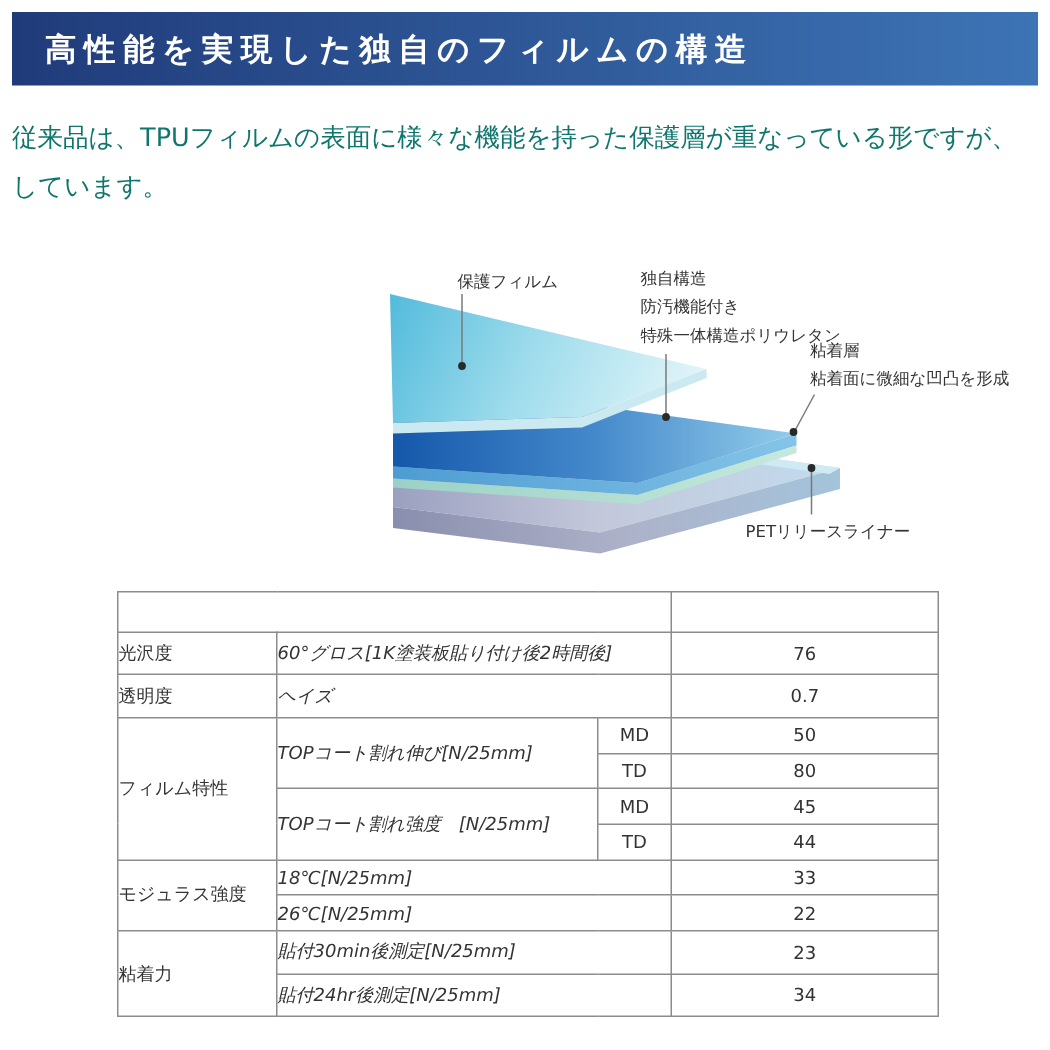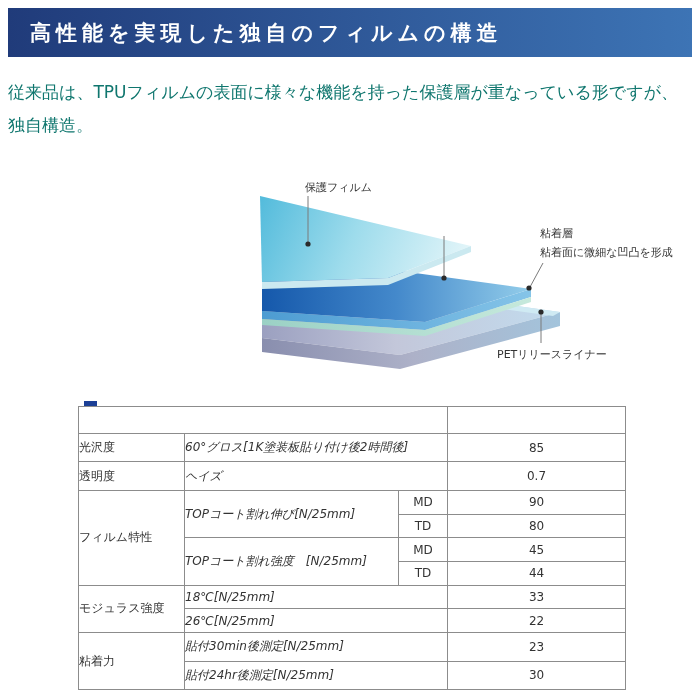--- a/index.html
+++ b/index.html
@@ -26,21 +26,21 @@
   .lbl-structure{left:177px;top:6px;}
   .lbl-adhesive{left:290px;top:54px;}
   .lbl-pet{left:247px;top:175px;}
 
   
   .section-heading{position:absolute;left:84px;top:375px;display:flex;align-items:center;gap:7px;}
   .section-bullet{width:13px;height:13px;background:#1c3f96;display:inline-block;}
   .section-title{font-size:18px;font-weight:bold;color:#1c3f96;letter-spacing:1px;margin-top:40px;}
 
   
-  .table-wrap{position:absolute;left:78px;top:406px;}
+  .table-wrap{position:absolute;left:78px;top:394px;}
   table.props{border-collapse:collapse;table-layout:fixed;width:547px;height:284px;
               font-size:12px;color:#333;}
   table.props td,table.props th{border:1px solid #8c8c8c;padding:0;vertical-align:middle;
               font-weight:normal;background:#fff;overflow:hidden;}
   tr.hdr{height:27px;}
   td.diag{background-image:linear-gradient(to top right,
             transparent calc(50% - 0.6px),#9a9a9a calc(50% - 0.6px),
             #9a9a9a calc(50% + 0.6px),transparent calc(50% + 0.6px));}
   th.product{background:linear-gradient(120deg,#4d82c2,#1c3a8c);color:#ffffff;
              font-weight:bold;font-size:12px;text-align:center;letter-spacing:0.2px;}
@@ -53,21 +53,21 @@
 <body>
 
 <div class="page">
 
   <div class="banner">
     <span class="banner-title">高性能を実現した独自のフィルムの構造</span>
   </div>
 
   <div class="intro">
     <div>従来品は、TPUフィルムの表面に様々な機能を持った保護層が重なっている形ですが、</div>
-    <div>独自構造。</div>
+    <div>しています。</div>
   </div>
 
   <div class="diagram">
     <svg width="420" height="205" viewBox="250 170 420 205">
       <defs>
         <linearGradient id="gTopTop" gradientUnits="userSpaceOnUse" x1="262" y1="200" x2="465" y2="285">
           <stop offset="0" stop-color="#55bcdc"></stop>
             <stop offset="0.45" stop-color="#9edcec"></stop>
             <stop offset="1" stop-color="#e8f7fa"></stop>
         </linearGradient>
@@ -122,20 +122,25 @@
       <g fill="#2a2a2a">
         <circle cx="308" cy="244" r="2.6"></circle>
         <circle cx="444" cy="278" r="2.6"></circle>
         <circle cx="529" cy="288" r="2.6"></circle>
         <circle cx="541" cy="312" r="2.6"></circle>
       </g>
     </svg>
 
     <div class="dlabel lbl-protective">
       <div>保護フィルム</div>
+    </div>
+    <div class="dlabel lbl-structure">
+      <div>独自構造</div>
+      <div>防汚機能付き</div>
+      <div>特殊一体構造ポリウレタン</div>
     </div>
     <div class="dlabel lbl-adhesive">
       <div>粘着層</div>
       <div>粘着面に微細な凹凸を形成</div>
     </div>
     <div class="dlabel lbl-pet">
       <div>PETリリースライナー</div>
     </div>
   </div>
 
@@ -153,32 +158,32 @@
           <col style="width:178px">
         </colgroup>
       <tbody>
           <tr class="hdr">
         <td class="diag" colspan="3"></td>
         <th class="product">ECHELON Headlight PPF</th>
       </tr>
       <tr>
         <td class="cat">光沢度</td>
         <td class="test" colspan="2">60°グロス[1K塗装板貼り付け後2時間後]</td>
-        <td class="val">85</td>
+        <td class="val">76</td>
       </tr>
       <tr>
         <td class="cat">透明度</td>
         <td class="test" colspan="2">ヘイズ</td>
         <td class="val">0.7</td>
       </tr>
       <tr>
         <td class="cat" rowspan="4">フィルム特性</td>
         <td class="test" rowspan="2">TOPコート割れ伸び[N/25mm]</td>
         <td class="dir">MD</td>
-        <td class="val">90</td>
+        <td class="val">50</td>
       </tr>
       <tr>
         <td class="dir">TD</td>
         <td class="val">80</td>
       </tr>
       <tr>
         <td class="test" rowspan="2">TOPコート割れ強度　[N/25mm]</td>
         <td class="dir">MD</td>
         <td class="val">45</td>
       </tr>
@@ -195,19 +200,19 @@
         <td class="test" colspan="2">26℃[N/25mm]</td>
         <td class="val">22</td>
       </tr>
       <tr>
         <td class="cat" rowspan="2">粘着力</td>
         <td class="test" colspan="2">貼付30min後測定[N/25mm]</td>
         <td class="val">23</td>
       </tr>
       <tr>
         <td class="test" colspan="2">貼付24hr後測定[N/25mm]</td>
-        <td class="val">30</td>
+        <td class="val">34</td>
       </tr>
     </tbody>
       </table>
   </div>
 
 </div>
 
 </body></html>

